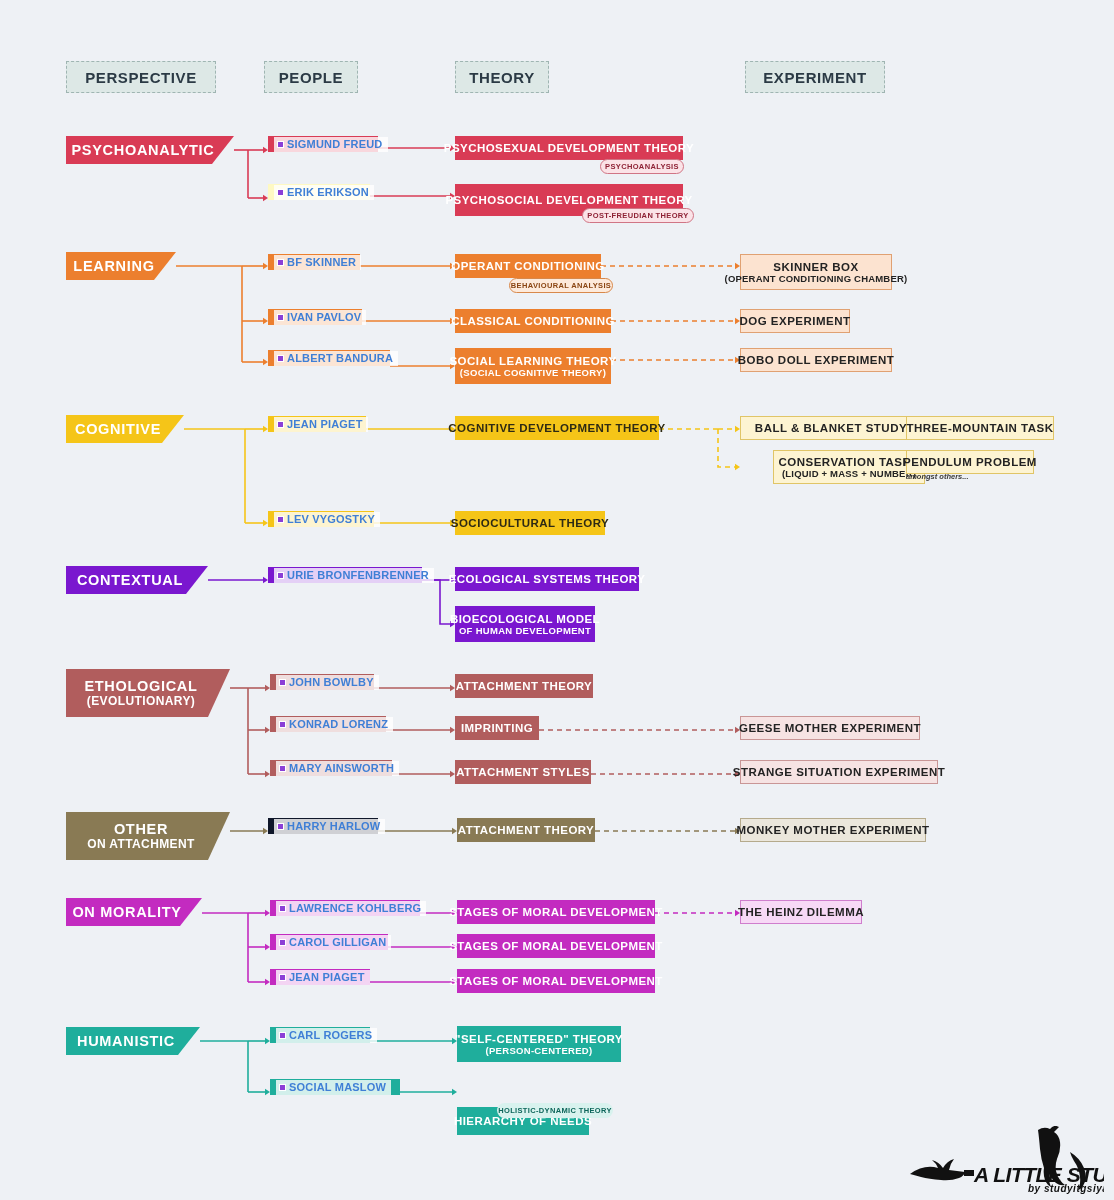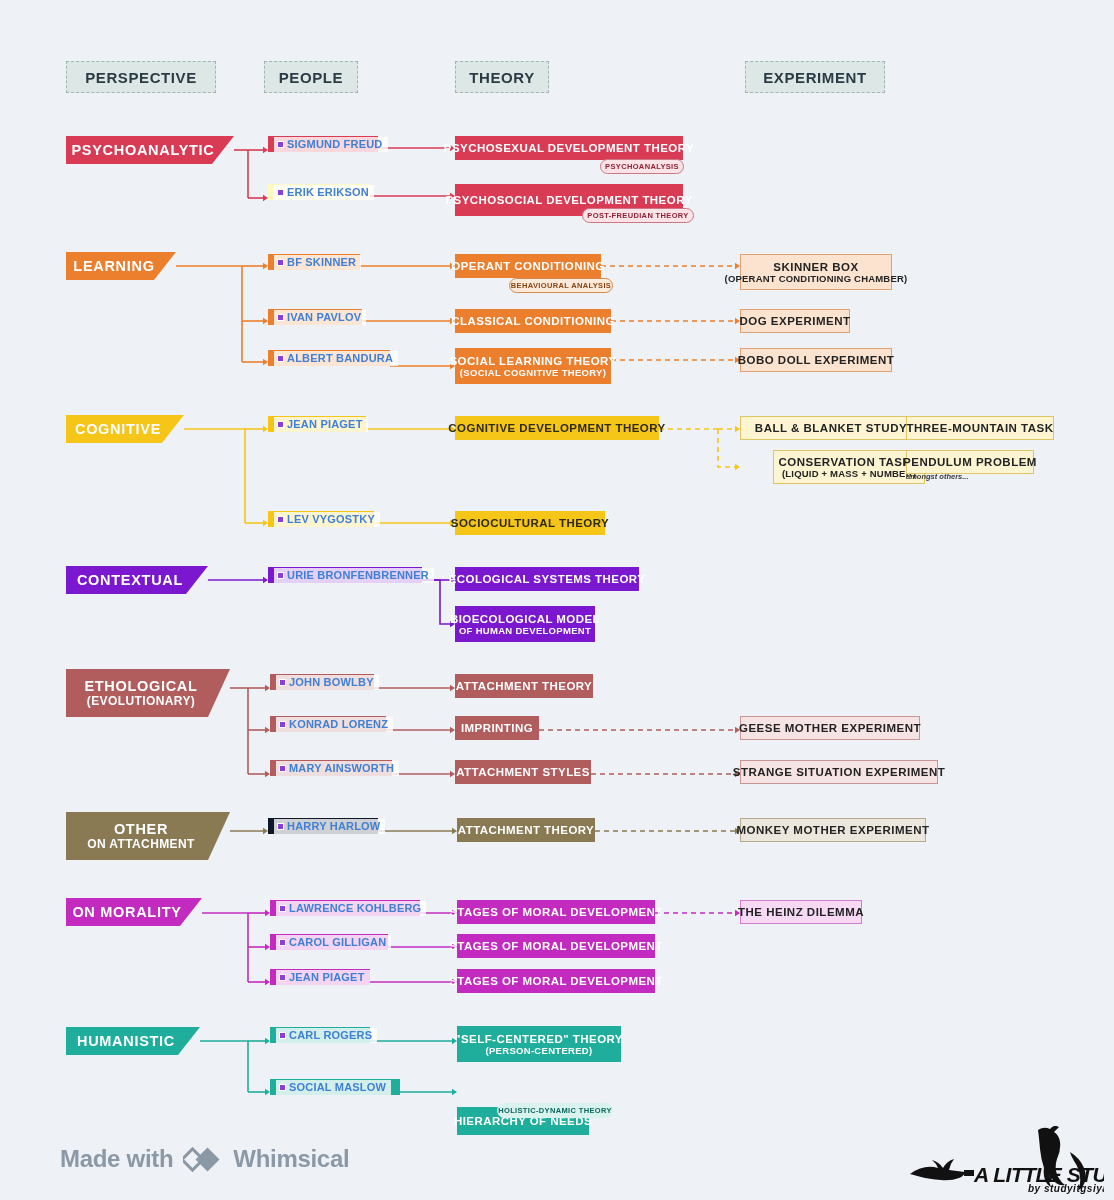--- a/index.html
+++ b/index.html
@@ -456,28 +456,20 @@
       <div class="exper" style="left: 740px; top: 900px; width: 122px; height: 24px; background: rgb(247, 217, 246); border: 1px solid rgb(207, 126, 205);">
         <div class="e1">THE HEINZ DILEMMA</div>
       </div>
       <div class="pill" style="left: 600px; top: 159px; width: 84px; background: rgb(251, 227, 231); border: 1px solid rgb(208, 117, 133); color: rgb(142, 34, 53);">PSYCHOANALYSIS</div>
       <div class="pill" style="left: 582px; top: 208px; width: 112px; background: rgb(251, 227, 231); border: 1px solid rgb(208, 117, 133); color: rgb(142, 34, 53);">POST-FREUDIAN THEORY</div>
       <div class="pill" style="left: 509px; top: 278px; width: 104px; background: rgb(253, 234, 219); border: 1px solid rgb(216, 136, 74); color: rgb(138, 69, 18);">BEHAVIOURAL ANALYSIS</div>
       <div class="pill" style="left: 497px; top: 1103px; width: 116px; background: rgb(216, 242, 238); color: rgb(14, 102, 91);">HOLISTIC-DYNAMIC THEORY</div>
       <div class="note" style="left: 906px; top: 472px;">amongst others...</div>
     </div>
 
-  <div id="whimsical">
-    <span>Made with</span>
-    <svg width="40" height="30" viewBox="0 0 40 30">
-      <rect x="2" y="8" width="15" height="15" transform="rotate(45 9.5 15.5)" fill="none" stroke="#8b98a6" stroke-width="3"></rect>
-      <rect x="16" y="7" width="17" height="17" transform="rotate(45 24.5 15.5)" fill="#8b98a6"></rect>
-    </svg>
-    <span>Whimsical</span>
-  </div>
 
   <div id="brand">
     <svg width="206" height="68" viewBox="0 0 206 68">
       <path d="M140 4 q6 -4 12 -1 q4 -5 9 -2 q-3 3 -5 5 q5 3 6 10 q1 9 -3 17 q-2 6 -1 12 q1 5 4 9 q2 3 5 5 q-5 1 -9 -2 q-4 -3 -6 -9 q-2 7 1 13 q-4 -2 -6 -7 q-2 -6 -1 -12 q-3 -9 -4 -19 q-1 -12 -2 -19 z" fill="#111"></path>
       <path d="M172 26 q10 6 14 16 q4 10 -1 18 q-2 3 -5 4 q3 -6 2 -13 q-1 -9 -6 -16 q-3 -5 -4 -9 z" fill="#111"></path>
       <path d="M12 48 q14 -10 28 -6 q-2 -5 -6 -8 q7 2 11 8 q4 -7 11 -9 q-4 5 -5 11 l16 2 q-1 4 -6 6 q-8 3 -18 2 q-12 -1 -20 -3 q-7 -2 -11 -3 z" fill="#111"></path>
       <rect x="66" y="44" width="10" height="6" fill="#111"></rect>
       <text x="76" y="56" font-family="'Liberation Sans',sans-serif" font-size="21" font-weight="bold" font-style="italic" fill="#111" letter-spacing="-0.5">A LITTLE STUDY GROUP</text>
       <text x="130" y="66" font-family="'Liberation Sans',sans-serif" font-size="10" font-weight="bold" font-style="italic" fill="#111" letter-spacing="0.5">by studyitgsiya</text>
     </svg>

